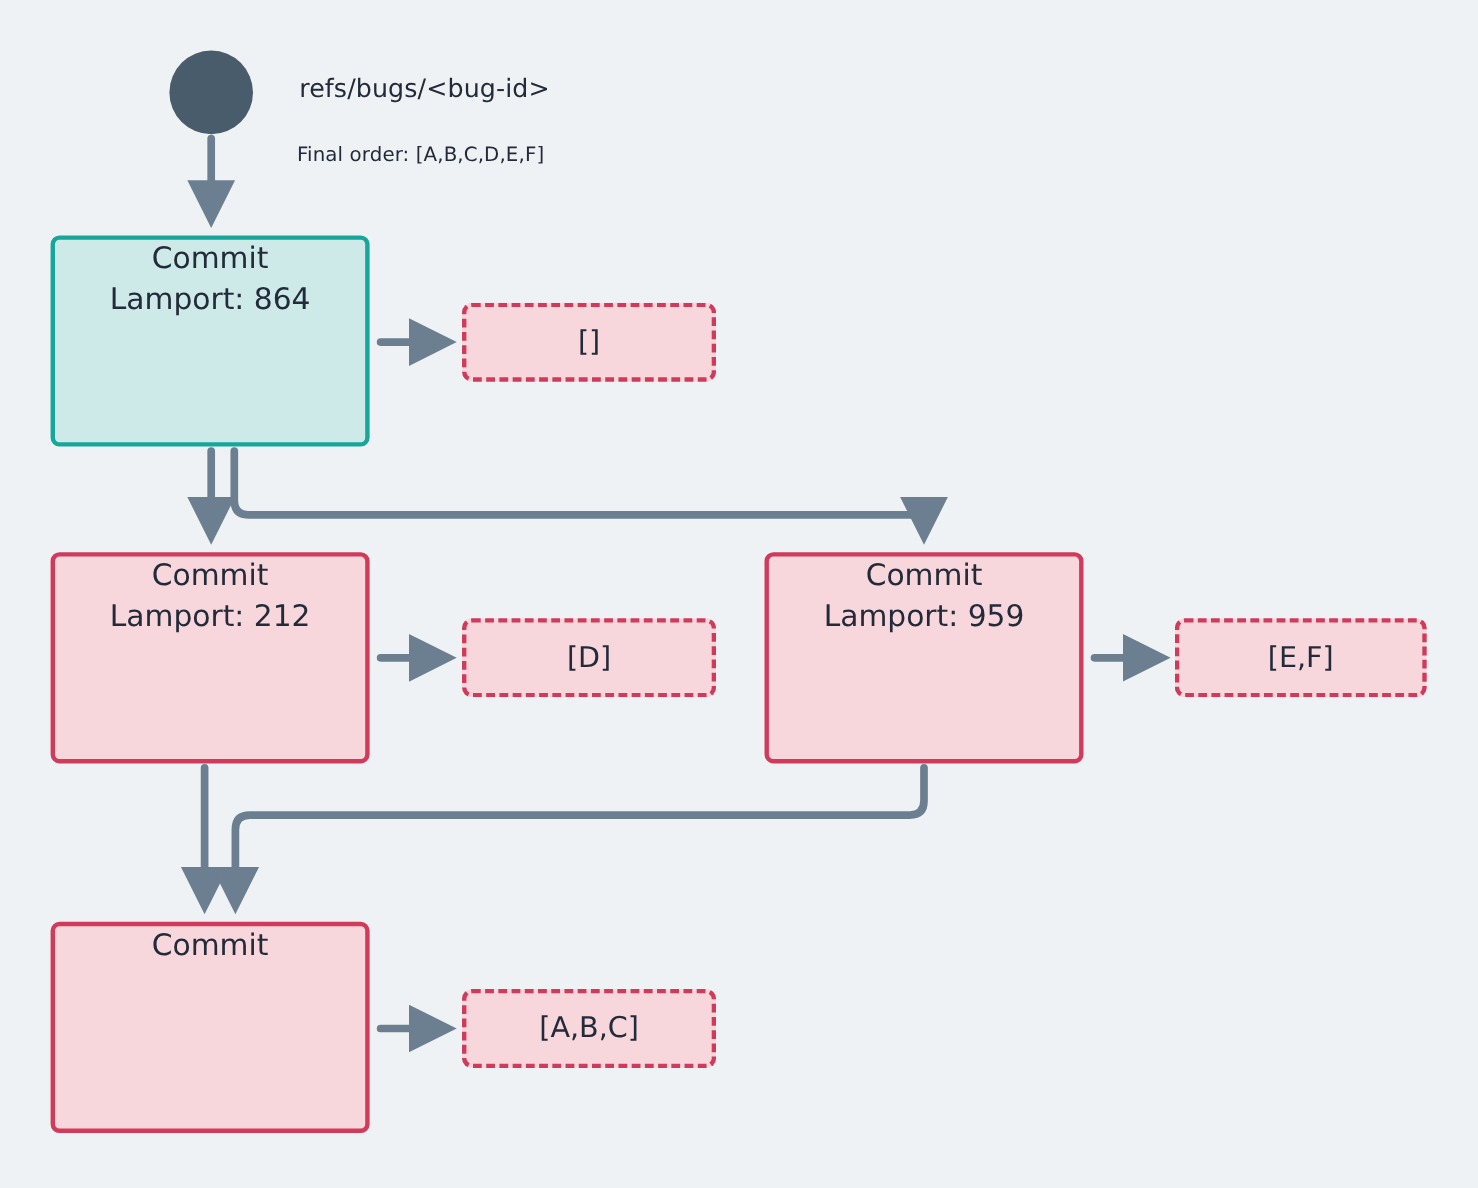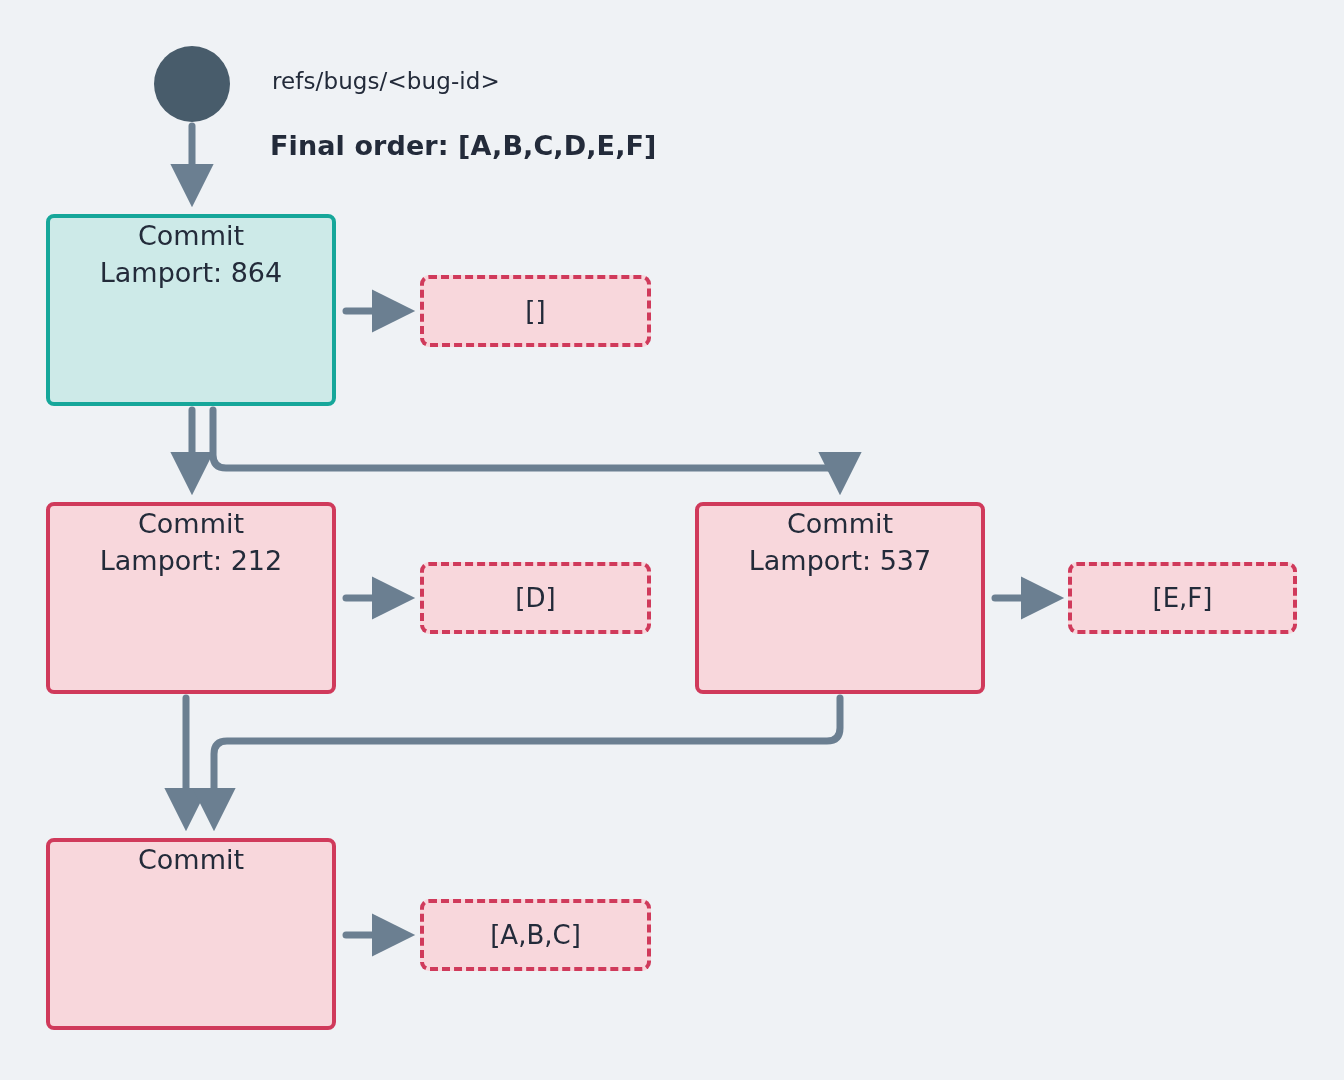--- a/index.html
+++ b/index.html
@@ -39,22 +39,22 @@
     position: absolute;
     color: #232b3a;
     white-space: nowrap;
   }
   .ref-label {
     font-size: 23px;
     font-weight: 400;
     letter-spacing: .1px;
   }
   .final-order {
-    font-size: 27px;
-    font-weight: 700;
+    font-size: 18px;
+    font-weight: 400;
     letter-spacing: .1px;
   }
 
   
   .node {
     position: absolute;
     box-sizing: border-box;
     display: flex;
     flex-direction: column;
     align-items: center;
@@ -133,21 +133,21 @@
   <div class="node pink" style="left:46px; top:502px; width:290px; height:192px;">
     <span class="l1">Commit</span>
     <span class="l2">Lamport: 212</span>
   </div>
   <div class="listbox" style="left:420px; top:562px; width:231px; height:72px;">
     <span>[D]</span>
   </div>
 
   <div class="node pink" style="left:695px; top:502px; width:290px; height:192px;">
     <span class="l1">Commit</span>
-    <span class="l2">Lamport: 537</span>
+    <span class="l2">Lamport: 959</span>
   </div>
   <div class="listbox" style="left:1068px; top:562px; width:229px; height:72px;">
     <span>[E,F]</span>
   </div>
 
   <div class="node pink" style="left:46px; top:838px; width:290px; height:192px;">
     <span class="l1">Commit</span>
   </div>
   <div class="listbox" style="left:420px; top:899px; width:231px; height:72px;text-align:center;">
     <span>[A,B,C]</span>

